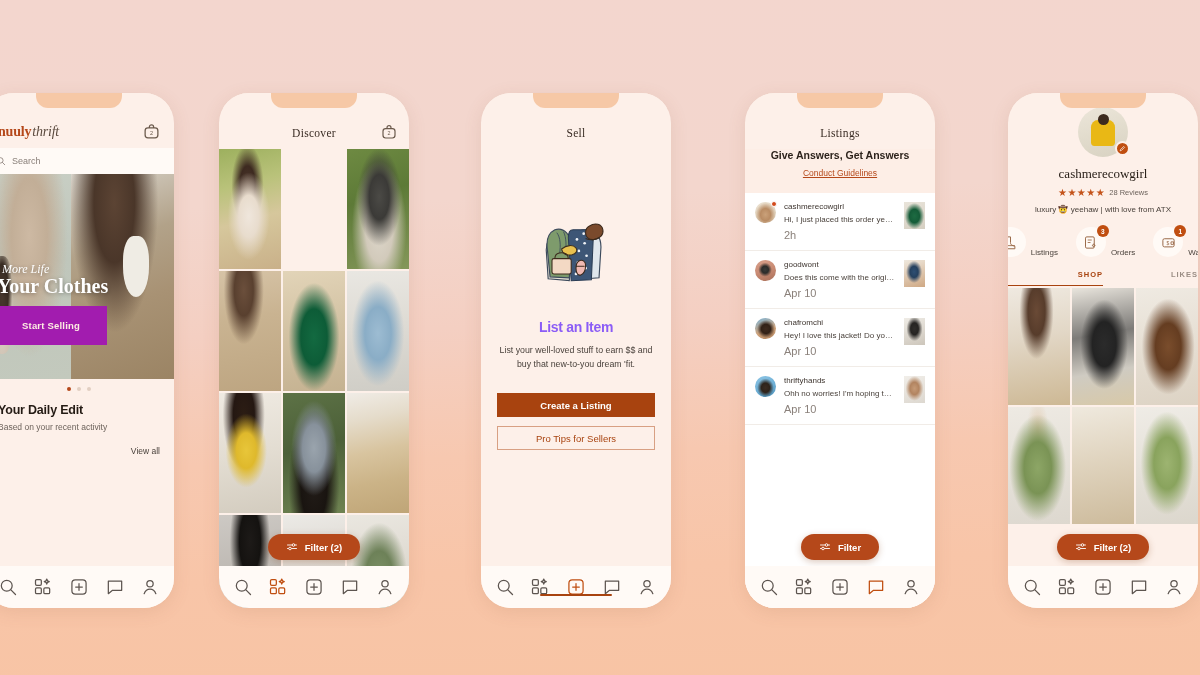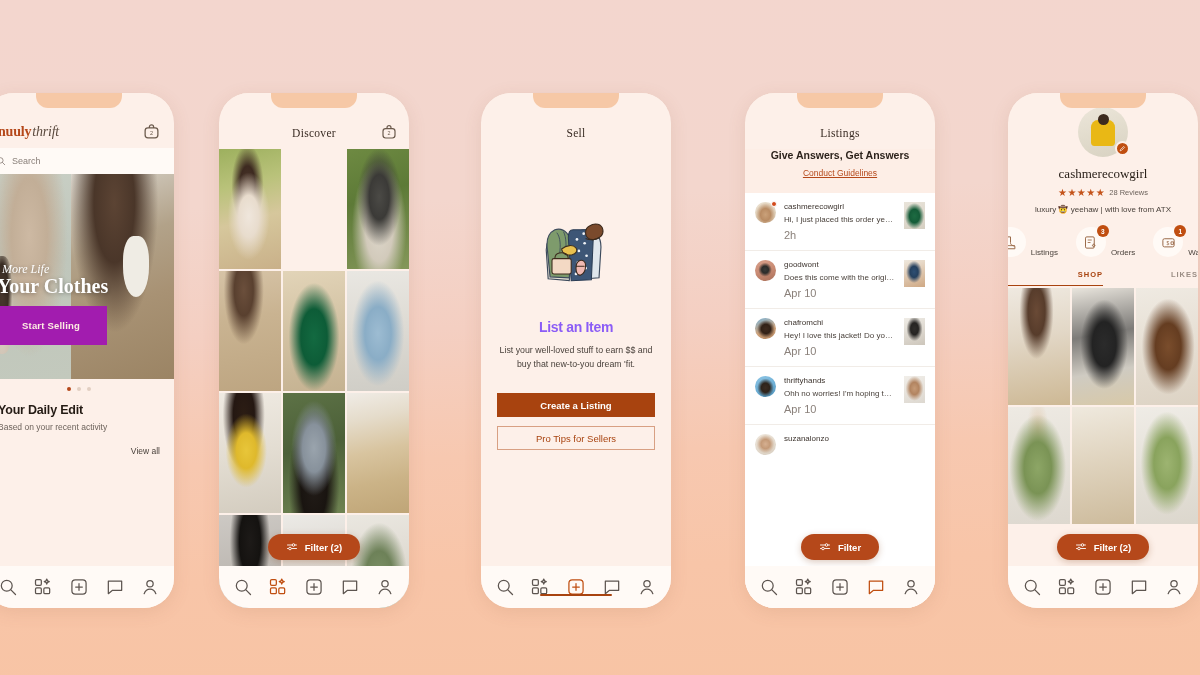--- a/index.html
+++ b/index.html
@@ -546,28 +546,20 @@
           <div class="msgmid">
             <div class="msg-user">thriftyhands</div>
             <div class="msg-txt">Ohh no worries! I'm hoping to wea…</div>
             <div class="msg-time">Apr 10</div>
           </div>
           <div class="msgthumb">
               <div class="im" style="background:radial-gradient(ellipse at 50% 46%,#c59a76 0%,#b28460 30%,transparent 60%),linear-gradient(160deg,#f1eee9,#ddd8d0)"></div>
             </div>
         </div>
 
-        <div class="msgrow" style="border-bottom:none;">
-          <div class="ava">
-              <div class="inner" style="background:radial-gradient(ellipse at 50% 48%,#d6b091 0%,#c49a78 30%,transparent 60%),linear-gradient(160deg,#efe7dc,#d9cfc1)"></div>
-            </div>
-          <div class="msgmid">
-            <div class="msg-user">suzanalonzo</div>
-          </div>
-        </div>
       </div>
 
       <div class="pillwrap">
         <button class="pill">
           <svg width="12" height="12" viewBox="0 0 24 24">
               <line x1="3" y1="8" x2="21" y2="8" stroke="#fff" stroke-width="1.8" stroke-linecap="round"></line>
               <line x1="3" y1="15" x2="21" y2="15" stroke="#fff" stroke-width="1.8" stroke-linecap="round"></line>
               <circle cx="15" cy="8" r="2.6" fill="#b5481a" stroke="#fff" stroke-width="1.8"></circle>
               <circle cx="8" cy="15" r="2.6" fill="#b5481a" stroke="#fff" stroke-width="1.8"></circle>
             </svg>

